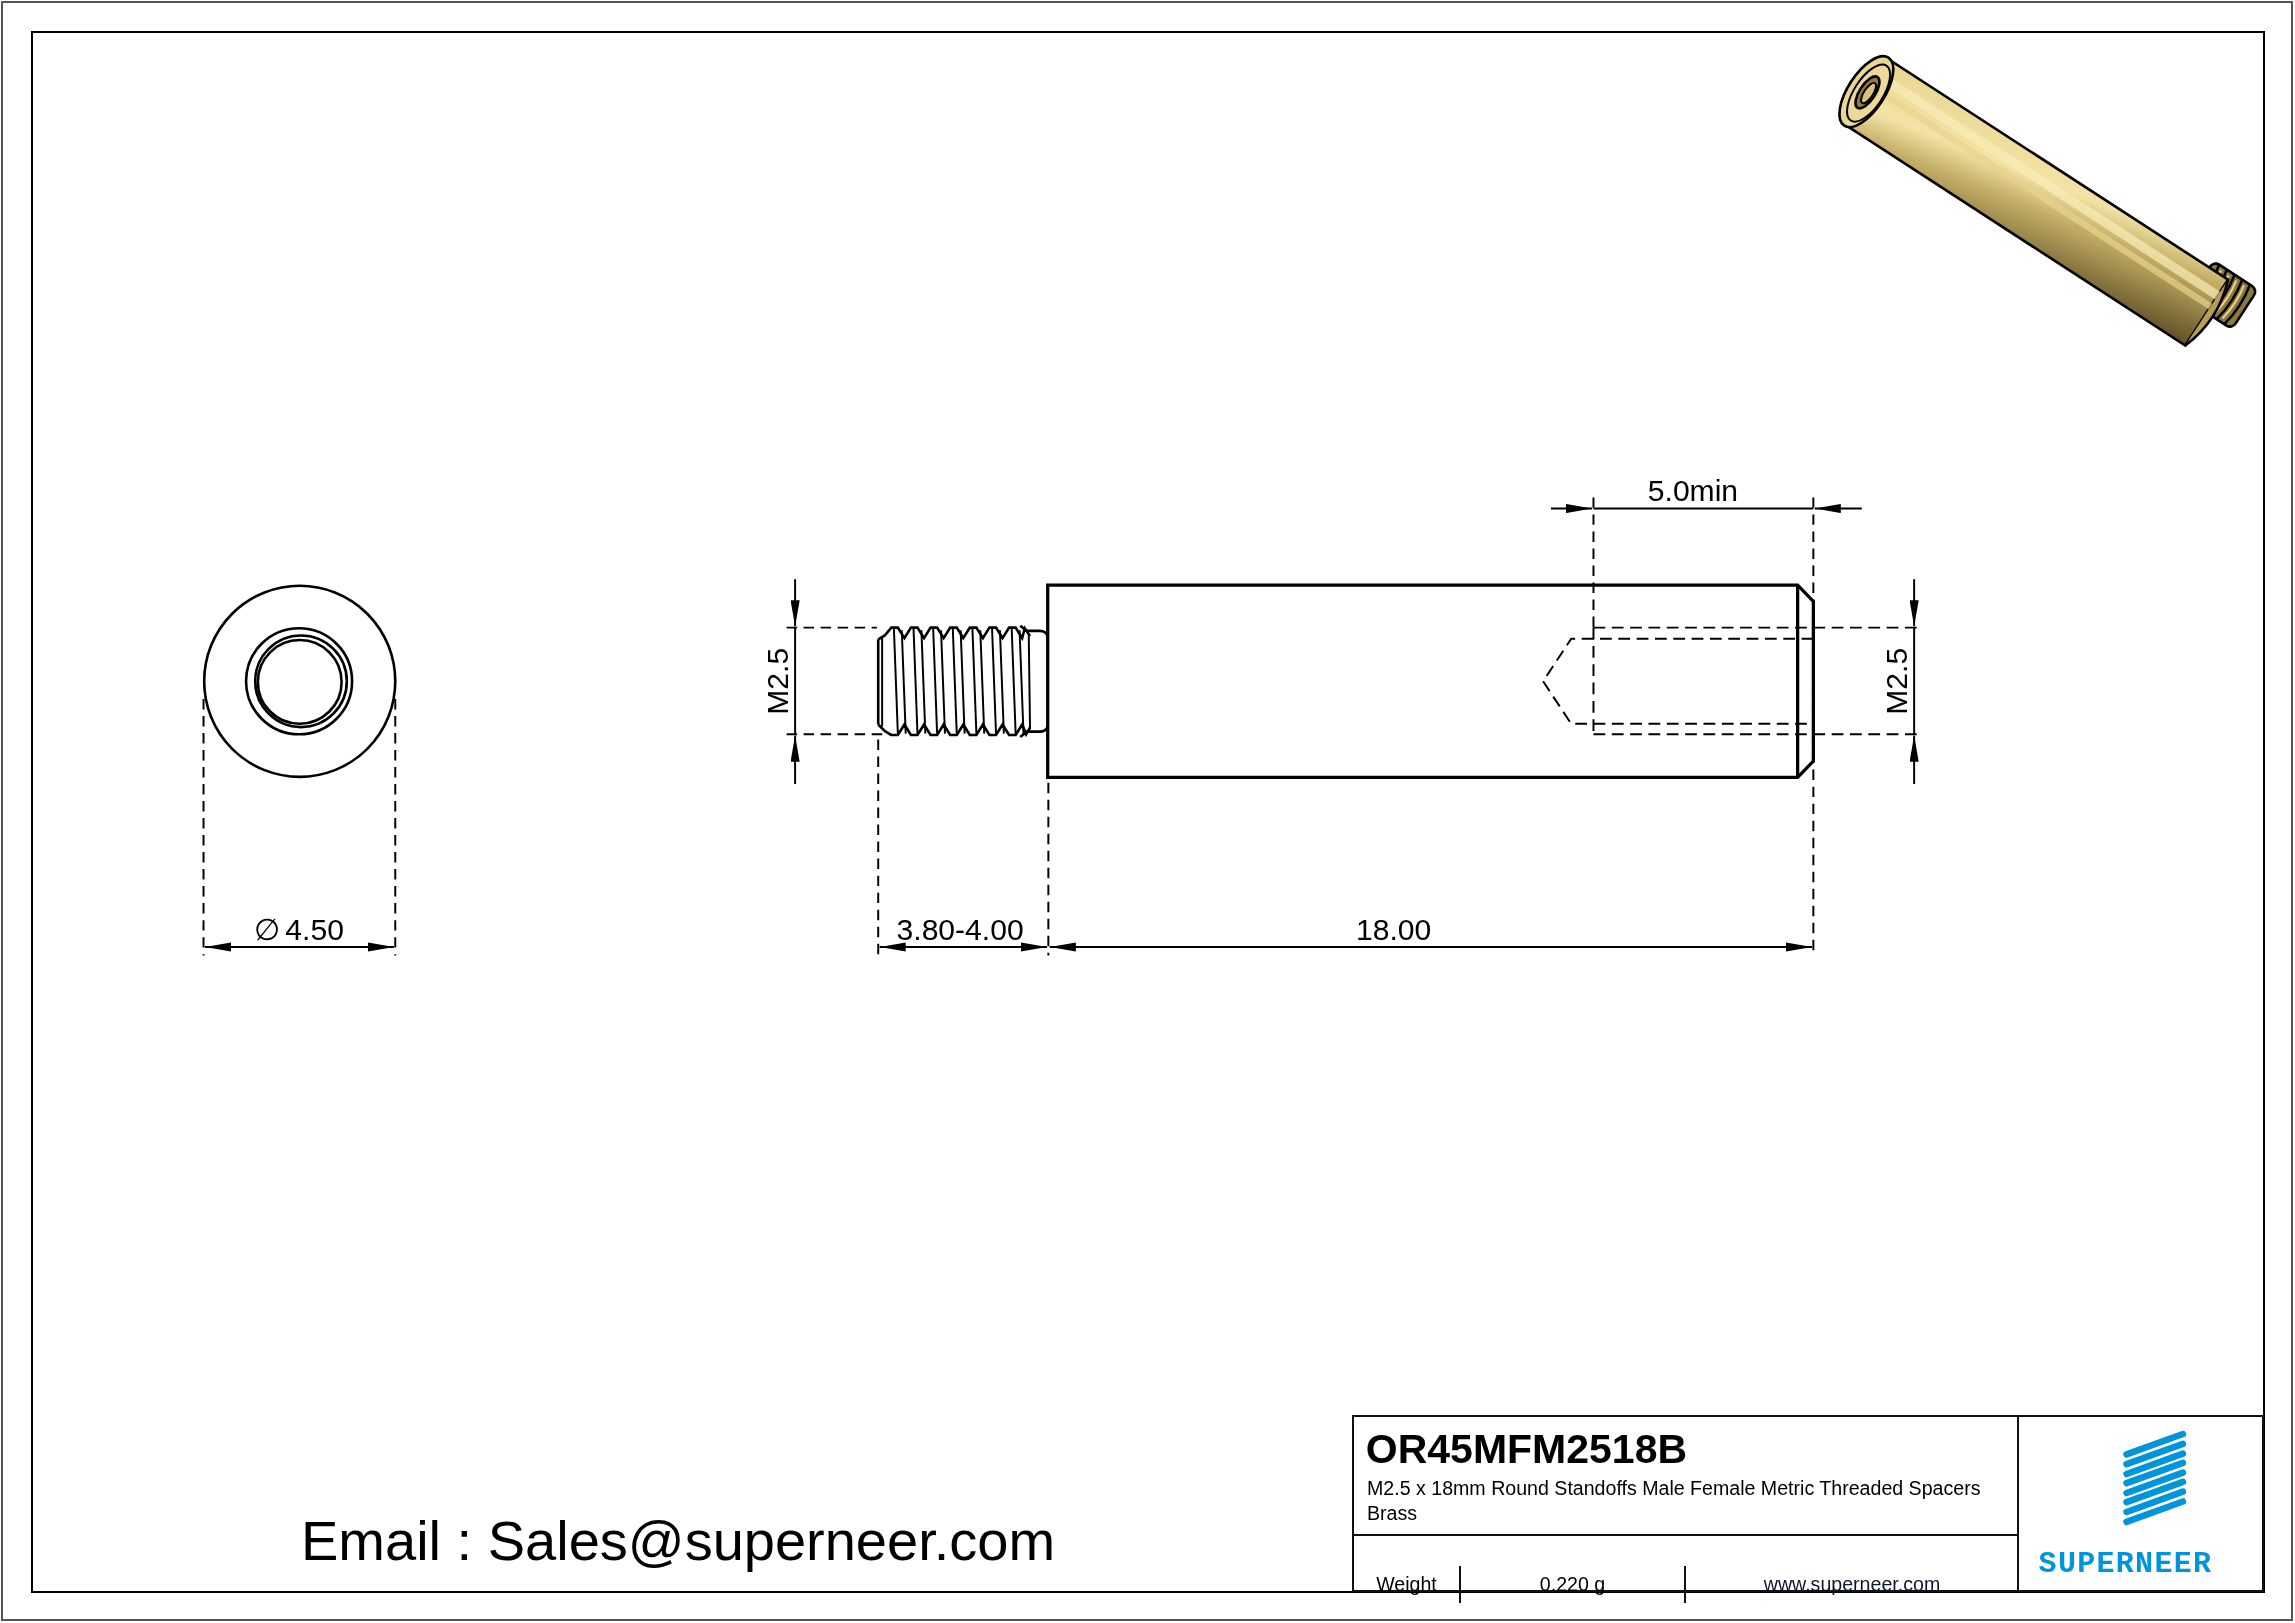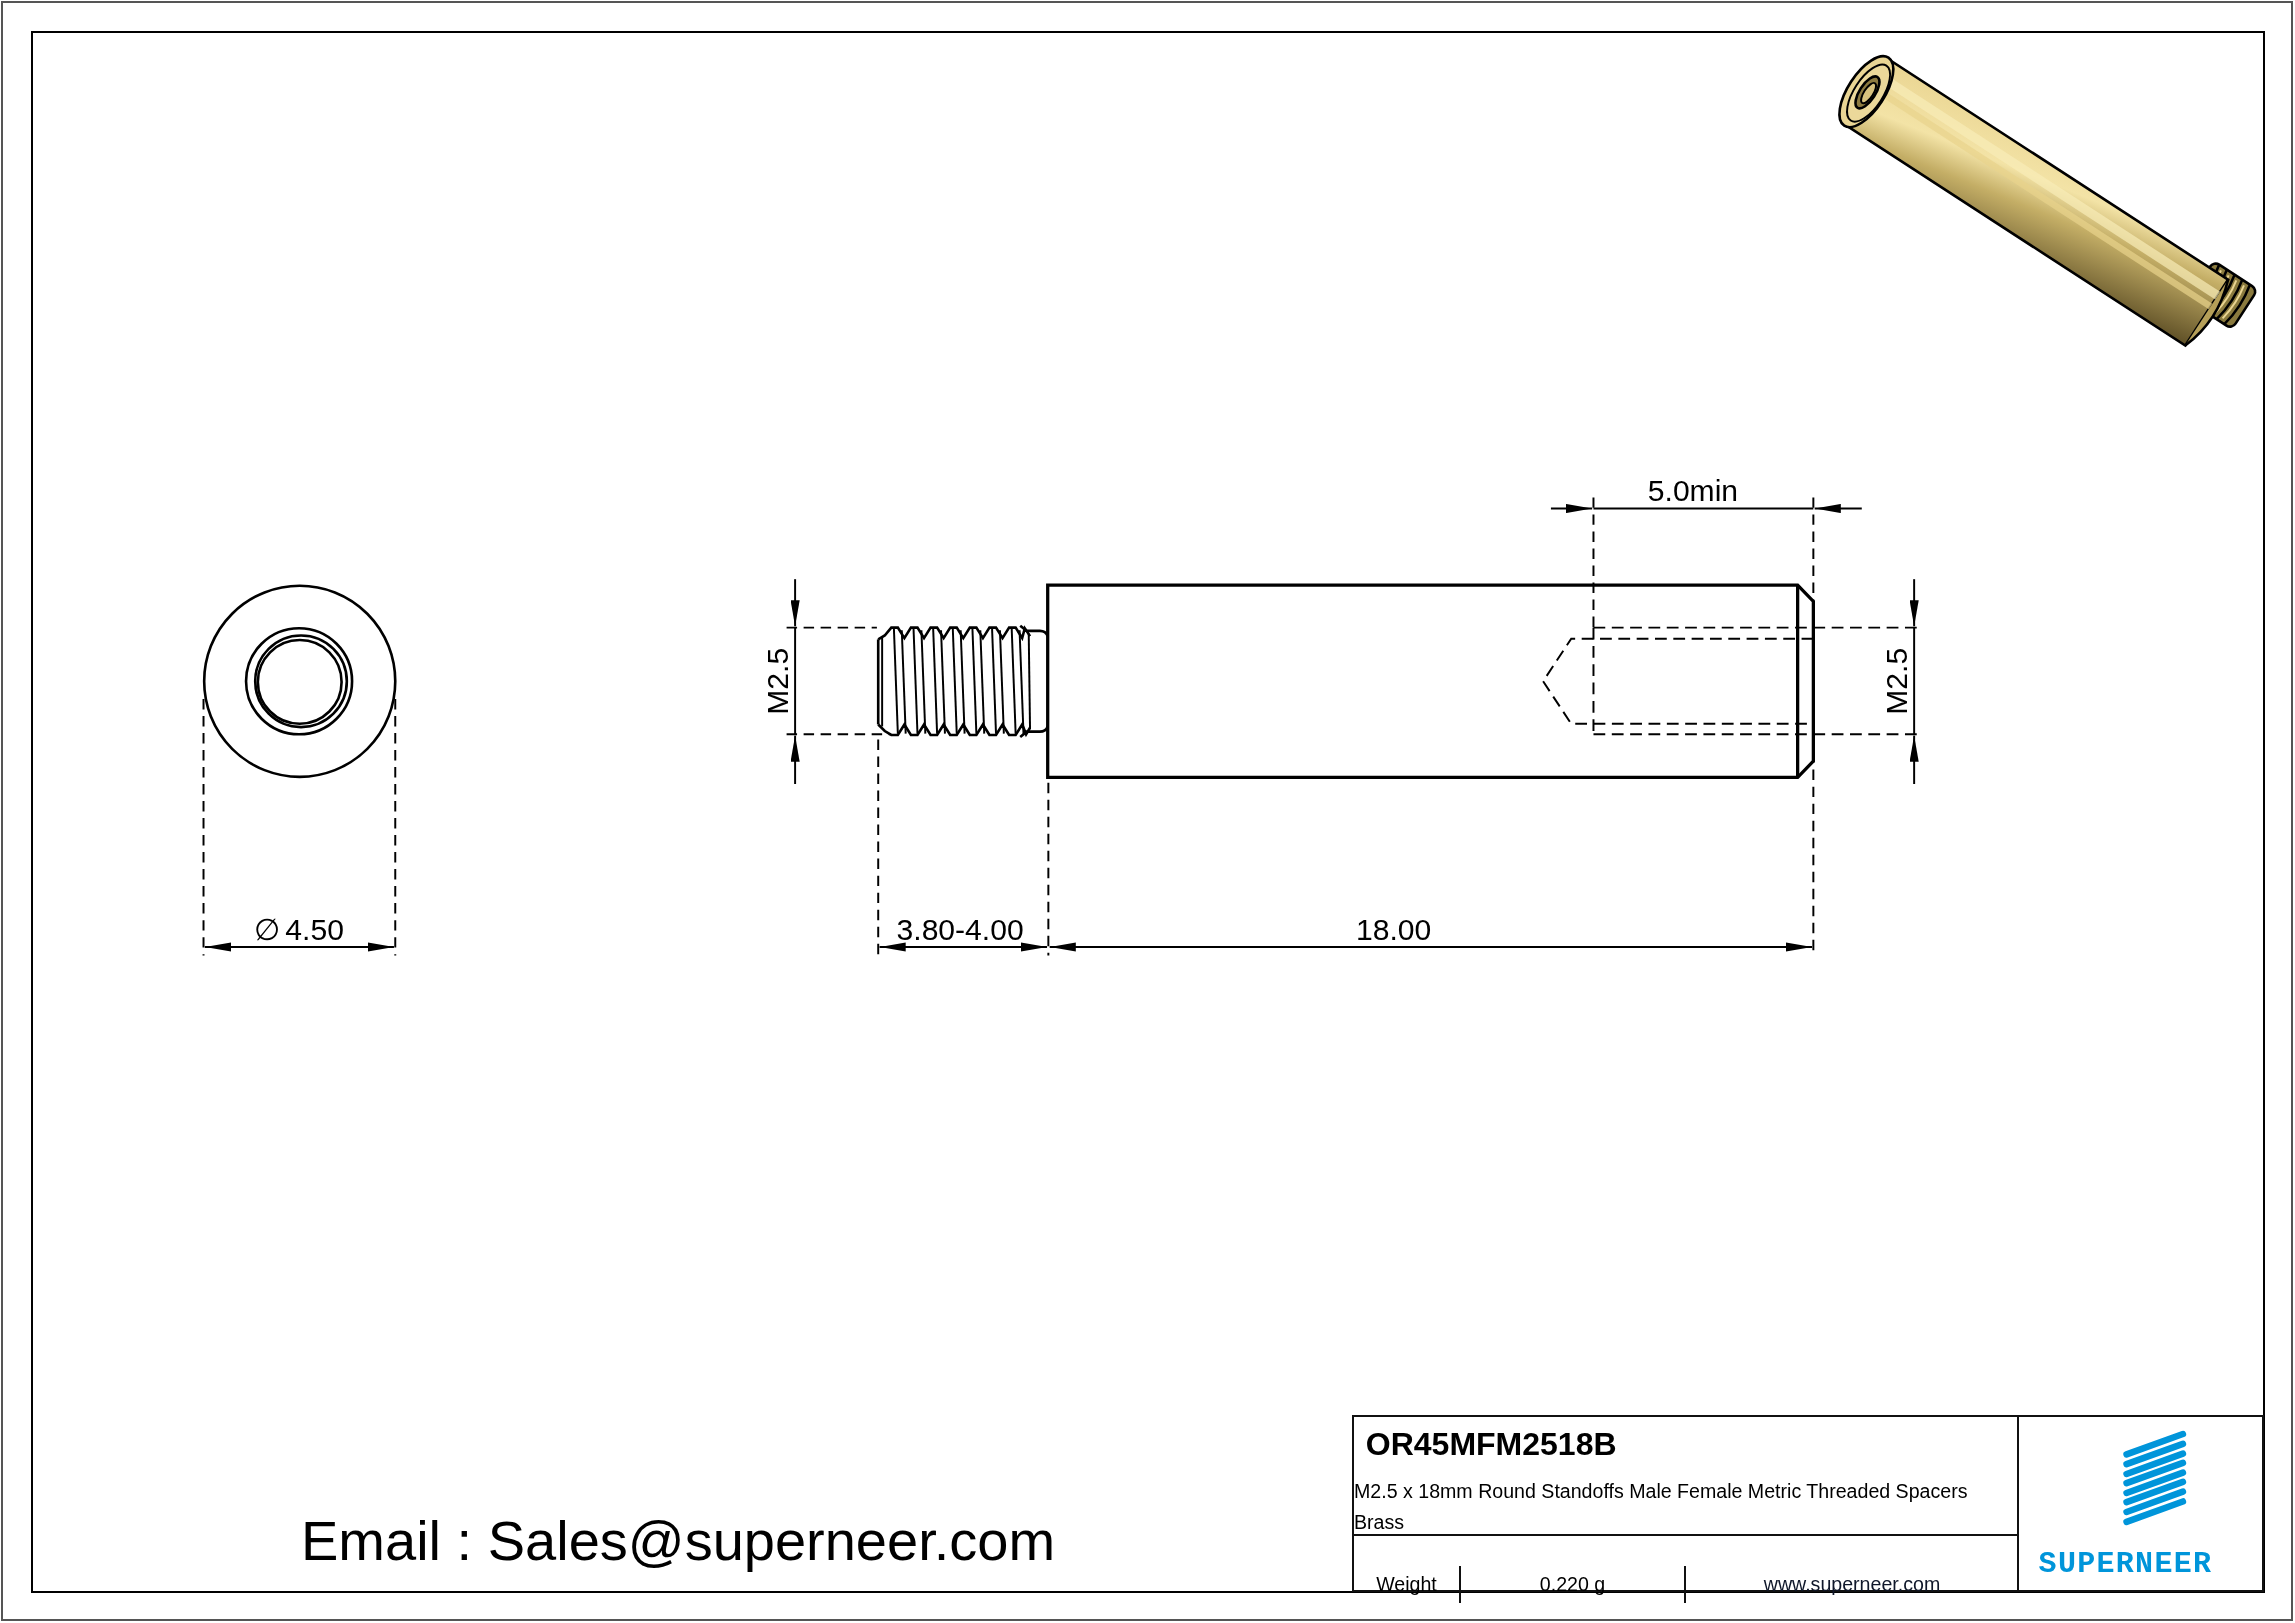--- a/index.html
+++ b/index.html
@@ -3,22 +3,22 @@
 <meta charset="utf-8">
 <style>
   html, body { margin: 0; padding: 0; background: #ffffff; }
   body { width: 2295px; height: 1623px; overflow: hidden; position: relative; font-family: "Liberation Sans", sans-serif; }
   #sheet { position: absolute; left: 0; top: 0; width: 2295px; height: 1623px; }
   .outer-border { position: absolute; left: 0.7px; top: 0.7px; width: 2292px; height: 1620px; border: 2px solid #555; box-sizing: border-box; }
   .inner-border { position: absolute; left: 31px; top: 31px; width: 2234px; height: 1562px; border: 2.6px solid #000; box-sizing: border-box; }
   svg text { font-family: "Liberation Sans", sans-serif; fill: #000; }
   .title-block { position: absolute; left: 1352px; top: 1415px; width: 912px; height: 177px; border: 2.6px solid #111; box-sizing: border-box; background: #fff; }
   .tb-main { position: absolute; left: 0; top: 0; width: 665px; height: 117px; border-right: 2.6px solid #111; box-sizing: border-box; }
-  .tb-part { position: absolute; left: 11.8px; top: 9.2px; font-size: 32px; font-weight: bold; letter-spacing: 0px; color: #000; text-align: right; }
-  .tb-desc { position: absolute; left: 0; top: 59px; width: 641px; font-size: 19.6px; line-height: 31px; color: #000; }
+  .tb-part { position: absolute; left: 11.8px; top: 9.2px; font-size: 41px; font-weight: bold; letter-spacing: 0px; color: #000; text-align: right; }
+  .tb-desc { position: absolute; left: 13px; top: 59px; width: 641px; font-size: 19.6px; line-height: 25px; color: #000; }
   .tb-grid { position: absolute; left: 0; top: 117px; width: 665px; height: 58px; border-right: 2.6px solid #111; border-top: 2.6px solid #111; box-sizing: border-box; }
   .tb-row { position: absolute; left: 0; width: 662px; height: 29px; box-sizing: border-box; }
   .tb-row.r1 { top: 0; border-bottom: 2.6px solid #111; height: 30px; }
   .tb-row.r2 { top: 30px; height: 37px; padding-left: 33px; }
   .cell { position: absolute; top: 0; height: 100%; display: flex; align-items: center; justify-content: center; font-size: 19.6px; color: #000; box-sizing: border-box; }
   .cell.b { border-right: 2.6px solid #111; }
   .cell.link { color: #0f172a; }
   .tb-logo { position: absolute; left: 665px; top: 0; width: 242px; height: 171px; }
   .logo-text { position: absolute; left: 19.6px; top: 130px; font-size: 30px; font-weight: bold; color: #0095DA; letter-spacing: 1.3px; font-family: Liberation Mono, monospace; }
   .email { position: absolute; left: 301px; top: 1508px; font-size: 56px; color: #000; white-space: nowrap; }

